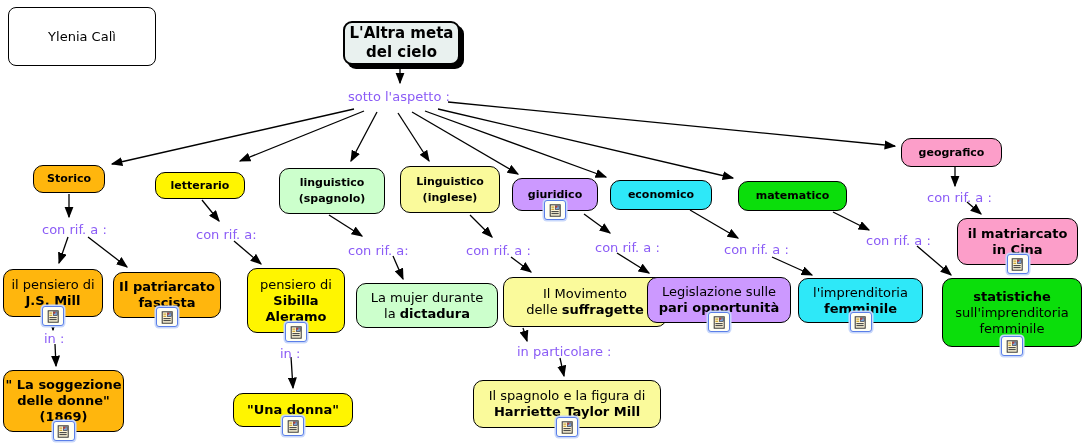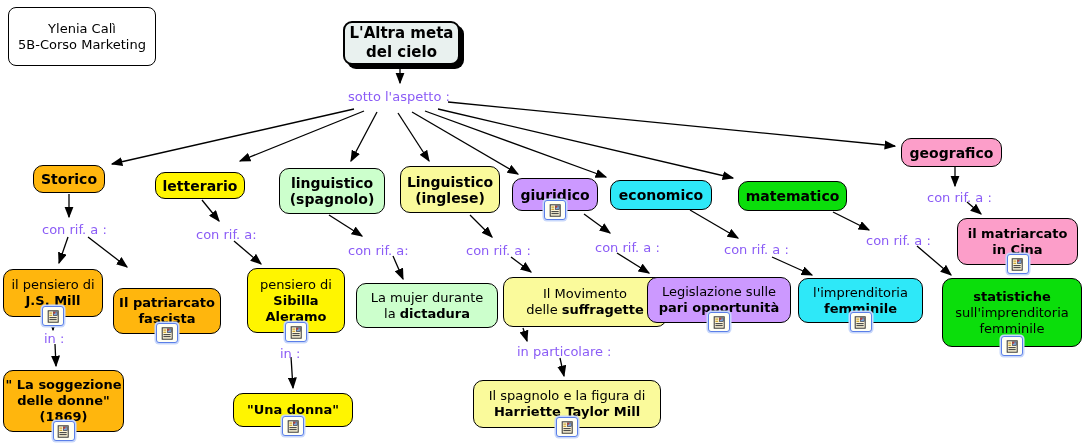--- a/index.html
+++ b/index.html
@@ -9,21 +9,21 @@
   }
   .wires{position:absolute;left:0;top:0;pointer-events:none;}
   .node{
     position:absolute;box-sizing:border-box;
     border:1.6px solid #000;border-radius:10px;
     display:flex;flex-direction:column;align-items:center;justify-content:center;
     text-align:center;font-size:13px;line-height:16px;padding:2px 4px;
   }
   .node .ln{white-space:nowrap;}
   .b{font-weight:bold;}
-  .branch{font-weight:bold;font-size:14px;}
+  .branch{font-weight:bold;font-size:11px;}
   .author{background:#fff;border-radius:8px;border-width:1.4px;}
   .root{
     background:var(--root-bg);font-weight:bold;font-size:15px;line-height:19px;
     border-radius:9px;border-width:2px;box-shadow:4px 4px 0 #000;
   }
   .c-orange{background:var(--orange);}
   .c-yellow{background:var(--yellow);}
   .c-pgreen{background:var(--pale-green);}
   .c-pyellow{background:var(--pale-yellow);}
   .c-purple{background:var(--purple);}
@@ -80,21 +80,20 @@
       <line x1="53" y1="326" x2="53" y2="330" marker-end="url(#ah)"></line>
       <line x1="55" y1="344" x2="56" y2="366" marker-end="url(#ah)"></line>
       <line x1="291" y1="357" x2="293" y2="388" marker-end="url(#ah)"></line>
       <line x1="523" y1="328" x2="527" y2="341" marker-end="url(#ah)"></line>
       <line x1="560" y1="358" x2="564" y2="376" marker-end="url(#ah)"></line>
     </g>
   </svg>
 
   <div class="node author" style="left:8px;top:7px;width:148px;height:59px;">
     <div class="ln">Ylenia Calì</div>
-    <div class="ln">5B-Corso Marketing</div>
   </div>
 
   <div class="node root" style="left:343px;top:21px;width:117px;height:44px;">
     <div class="ln">L'Altra meta</div>
     <div class="ln">del cielo</div>
   </div>
 
   <div class="lnk" style="left:348px;top:89px;">sotto l'aspetto :</div>
   <div class="lnk" style="left:42px;top:222px;">con rif. a :</div>
   <div class="lnk" style="left:196px;top:227px;">con rif. a:</div>
@@ -154,21 +153,21 @@
     <rect x="1.2" y="0.8" width="10" height="11.4" fill="#FDF6D8" stroke="#333" stroke-width="1"></rect>
     <rect x="6.4" y="1.9" width="3.8" height="3.6" fill="#7FA8D9" stroke="#223" stroke-width="0.6"></rect>
     <rect x="6.4" y="1.9" width="1.9" height="1.8" fill="#C23B2E"></rect>
     <line x1="2.4" y1="3.1" x2="5.2" y2="3.1" stroke="#C79A1C" stroke-width="1.1"></line>
     <line x1="2.4" y1="5.3" x2="5.2" y2="5.3" stroke="#C79A1C" stroke-width="1.1"></line>
     <line x1="2.4" y1="7.6" x2="9.7" y2="7.6" stroke="#444" stroke-width="1.1"></line>
     <line x1="2.4" y1="9.6" x2="9.7" y2="9.6" stroke="#444" stroke-width="1.1"></line>
   </svg>
 </div>
   </div>
-  <div class="node c-orange" style="left:113px;top:272px;width:108px;height:46px;margin-top:16px;">
+  <div class="node c-orange" style="left:113px;top:272px;width:108px;height:46px;">
     <div class="ln b">Il patriarcato</div>
     <div class="ln b">fascista</div>
     <div class="res-icon">
   <svg width="13" height="13" viewBox="0 0 13 13" aria-hidden="true">
     <rect x="1.2" y="0.8" width="10" height="11.4" fill="#FDF6D8" stroke="#333" stroke-width="1"></rect>
     <rect x="6.4" y="1.9" width="3.8" height="3.6" fill="#7FA8D9" stroke="#223" stroke-width="0.6"></rect>
     <rect x="6.4" y="1.9" width="1.9" height="1.8" fill="#C23B2E"></rect>
     <line x1="2.4" y1="3.1" x2="5.2" y2="3.1" stroke="#C79A1C" stroke-width="1.1"></line>
     <line x1="2.4" y1="5.3" x2="5.2" y2="5.3" stroke="#C79A1C" stroke-width="1.1"></line>
     <line x1="2.4" y1="7.6" x2="9.7" y2="7.6" stroke="#444" stroke-width="1.1"></line>

